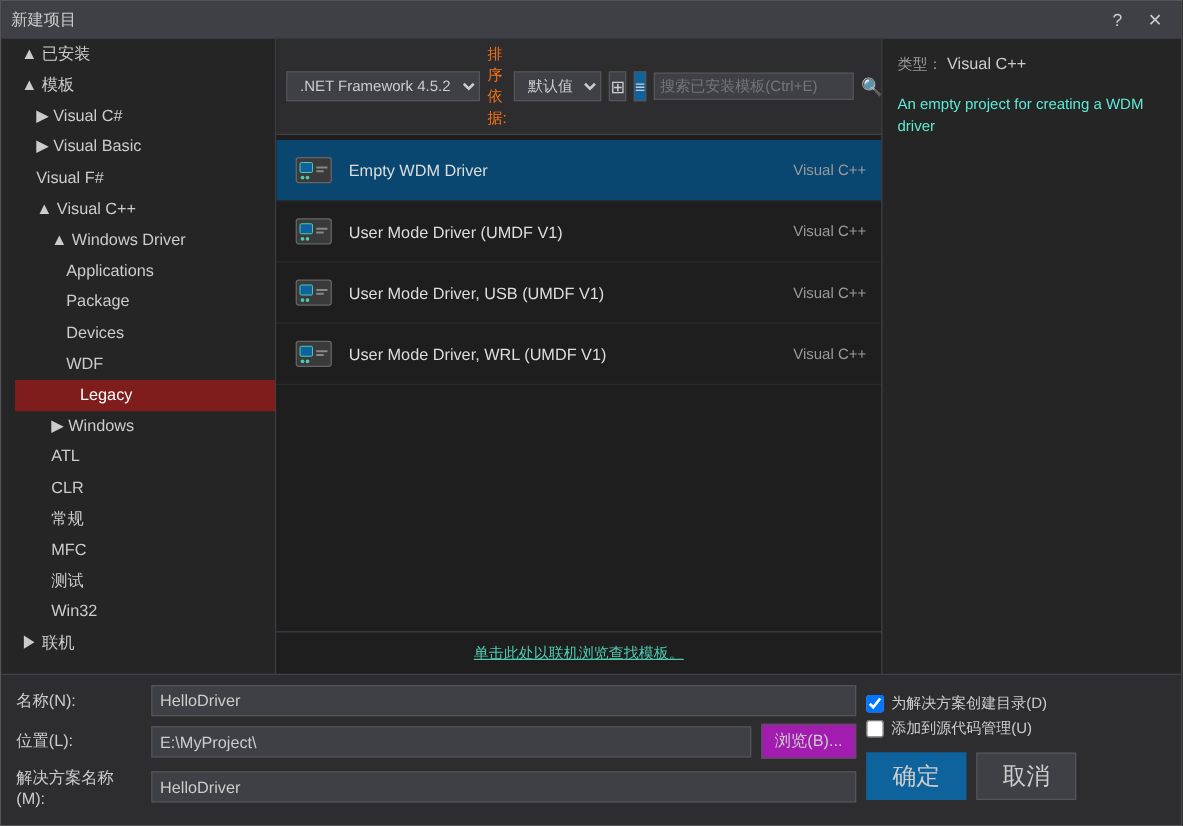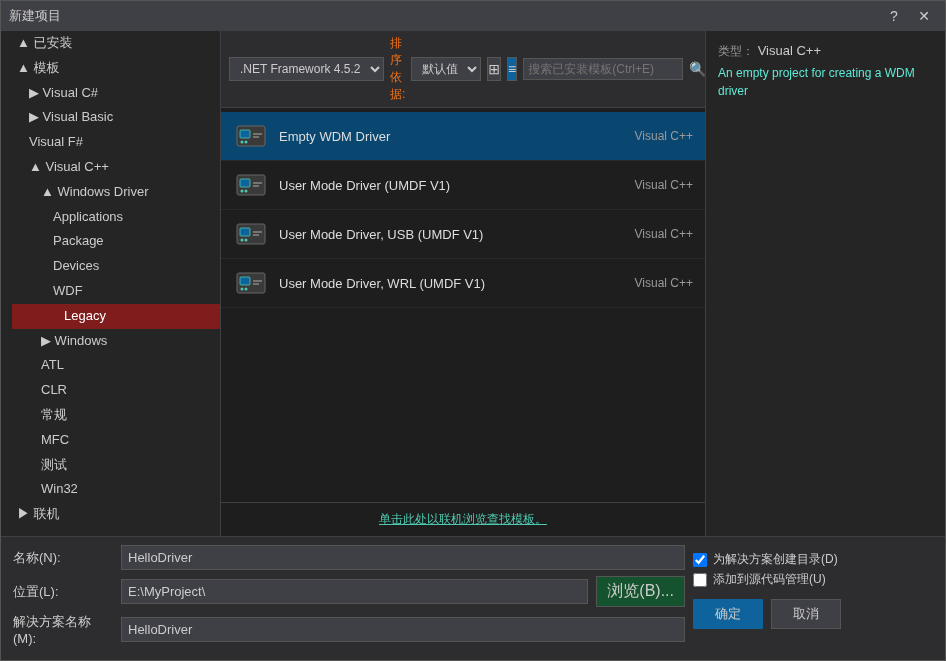--- a/index.html
+++ b/index.html
@@ -257,25 +257,25 @@
       flex: 1;
       background: #3f3f46;
       border: 1px solid #555;
       color: #ccc;
       padding: 4px 6px;
       font-size: 13px;
       outline: none;
     }
 
     .browse-btn {
-      background: #14532d;
+      background: #a21caf;
       border: 1px solid #555;
       color: #ccc;
       padding: 4px 10px;
-      font-size: 16px;
+      font-size: 13px;
       cursor: pointer;
       white-space: nowrap;
     }
 
     .checkbox-row {
       display: flex;
       align-items: center;
       gap: 6px;
       margin-bottom: 3px;
     }
@@ -296,21 +296,21 @@
       justify-content: flex-end;
       gap: 8px;
       margin-top: 8px;
     }
 
     .action-btn {
       background: #3f3f46;
       border: 1px solid #555;
       color: #ccc;
       padding: 5px 20px;
-      font-size: 13px;
+      font-size: 19px;
       cursor: pointer;
       min-width: 70px;
     }
     .action-btn.primary {
       background: #0e639c;
       border-color: #0e639c;
     }
 
     
     ::-webkit-scrollbar { width: 8px; height: 8px; }
@@ -447,21 +447,21 @@
             <span class="template-lang">Visual C++</span>
           </div>
         </div>
 
       <div class="online-link">
         <a>单击此处以联机浏览查找模板。</a>
       </div>
     </div>
 
     <div class="right-panel">
-      <div style="margin-bottom:4px;">
+      <div style="margin-bottom:14px;">
         <span style="color:#999;font-size:12px;">类型：</span>
         <span style="color:#ccc;font-size:13px;">Visual C++</span>
       </div>
       <div class="description">An empty project for creating a WDM driver</div>
     </div>
   </div>
 
   <div class="bottom-area">
     <div style="display:flex;gap:8px;align-items:flex-start;">
       <div style="flex:1;">

